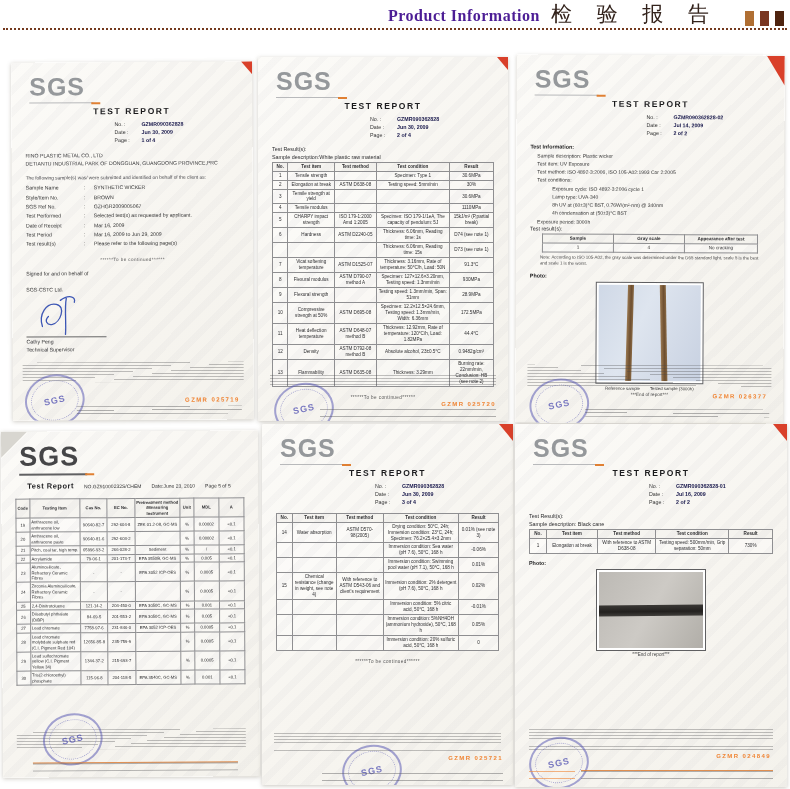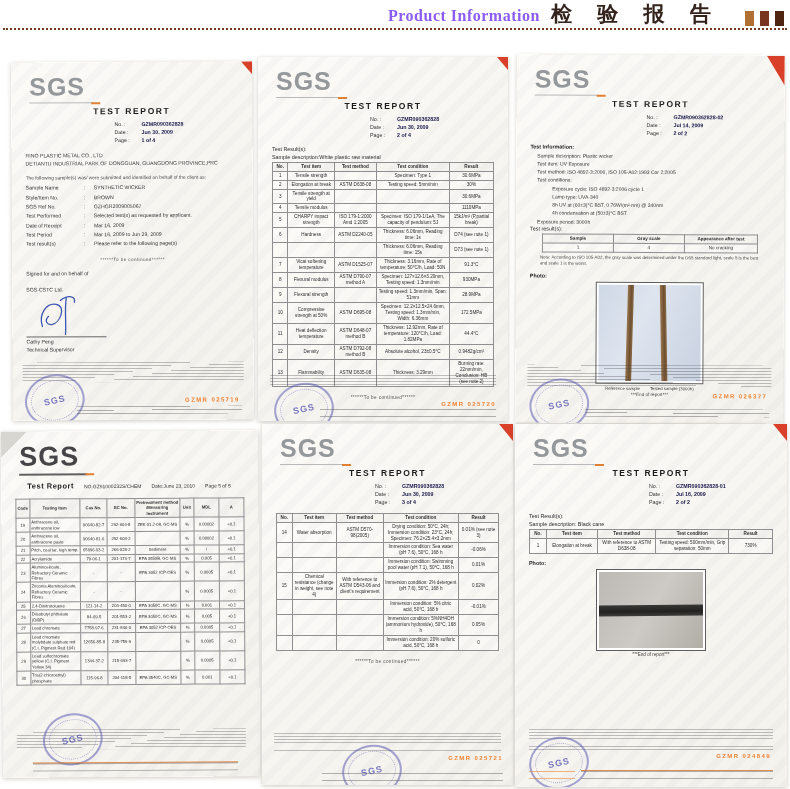--- a/index.html
+++ b/index.html
@@ -1,22 +1,22 @@
 <!DOCTYPE html>
 <html><head>
 <meta charset="utf-8">
 <style>
   html,body{margin:0;padding:0;}
   body{width:790px;height:789px;position:relative;background:#ffffff;
        font-family:"Liberation Sans",sans-serif;overflow:hidden;}
 
   
   .hdr-en{position:absolute;left:388px;top:7px;font-family:"Liberation Serif",serif;
-          font-weight:bold;font-size:16px;color:#8b5cf6;letter-spacing:.5px;}
-  .hdr-zh{position:absolute;left:551px;top:0px;font-size:21px;font-weight:bold;
+          font-weight:bold;font-size:16px;color:#4c1d95;letter-spacing:.5px;}
+  .hdr-zh{position:absolute;left:551px;top:0px;font-size:21px;font-weight:normal;
           color:#33231c;letter-spacing:9px;font-family:"DejaVu Sans",sans-serif;}
   .bars{position:absolute;right:6px;top:11px;display:flex;gap:6px;}
   .bar{width:9px;height:15px;}
   .bar1{background:#b06f33;}.bar2{background:#7a3520;}.bar3{background:#4f2410;}
   .dots{position:absolute;left:3px;top:28px;width:784px;border-top:2px dotted #74391e;height:0;}
 
   
   .page{position:absolute;background:linear-gradient(135deg,#fcfbf8 0%,#f7f5f0 55%,#f4f2ec 100%);
         box-shadow:0 1px 4px rgba(110,100,80,.35);overflow:hidden;box-sizing:border-box;
         padding:12px 14px;}

